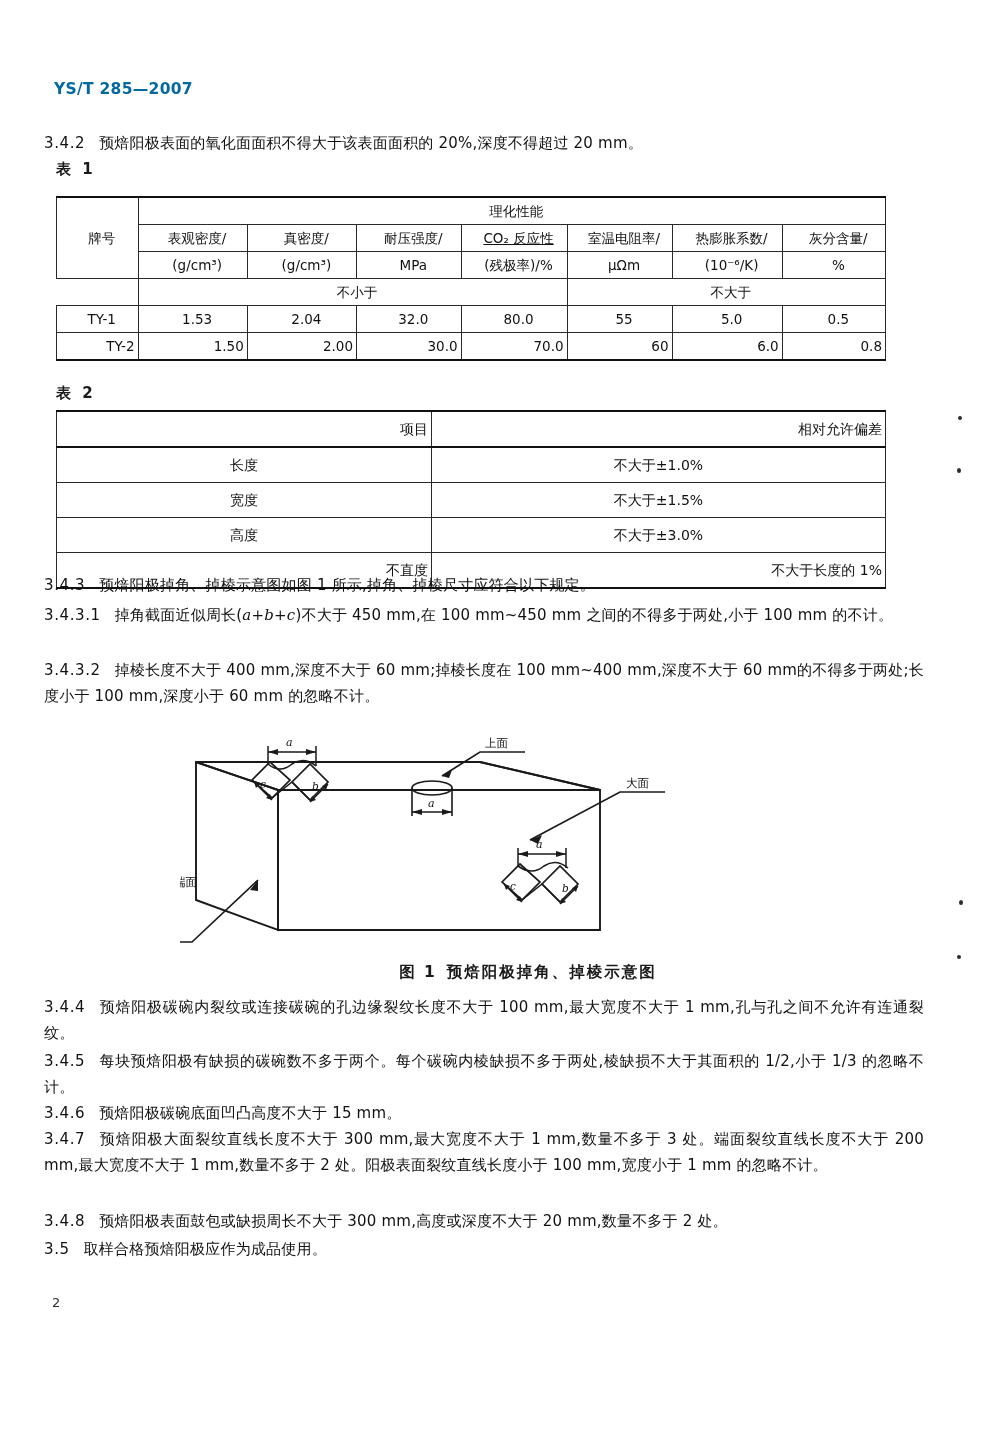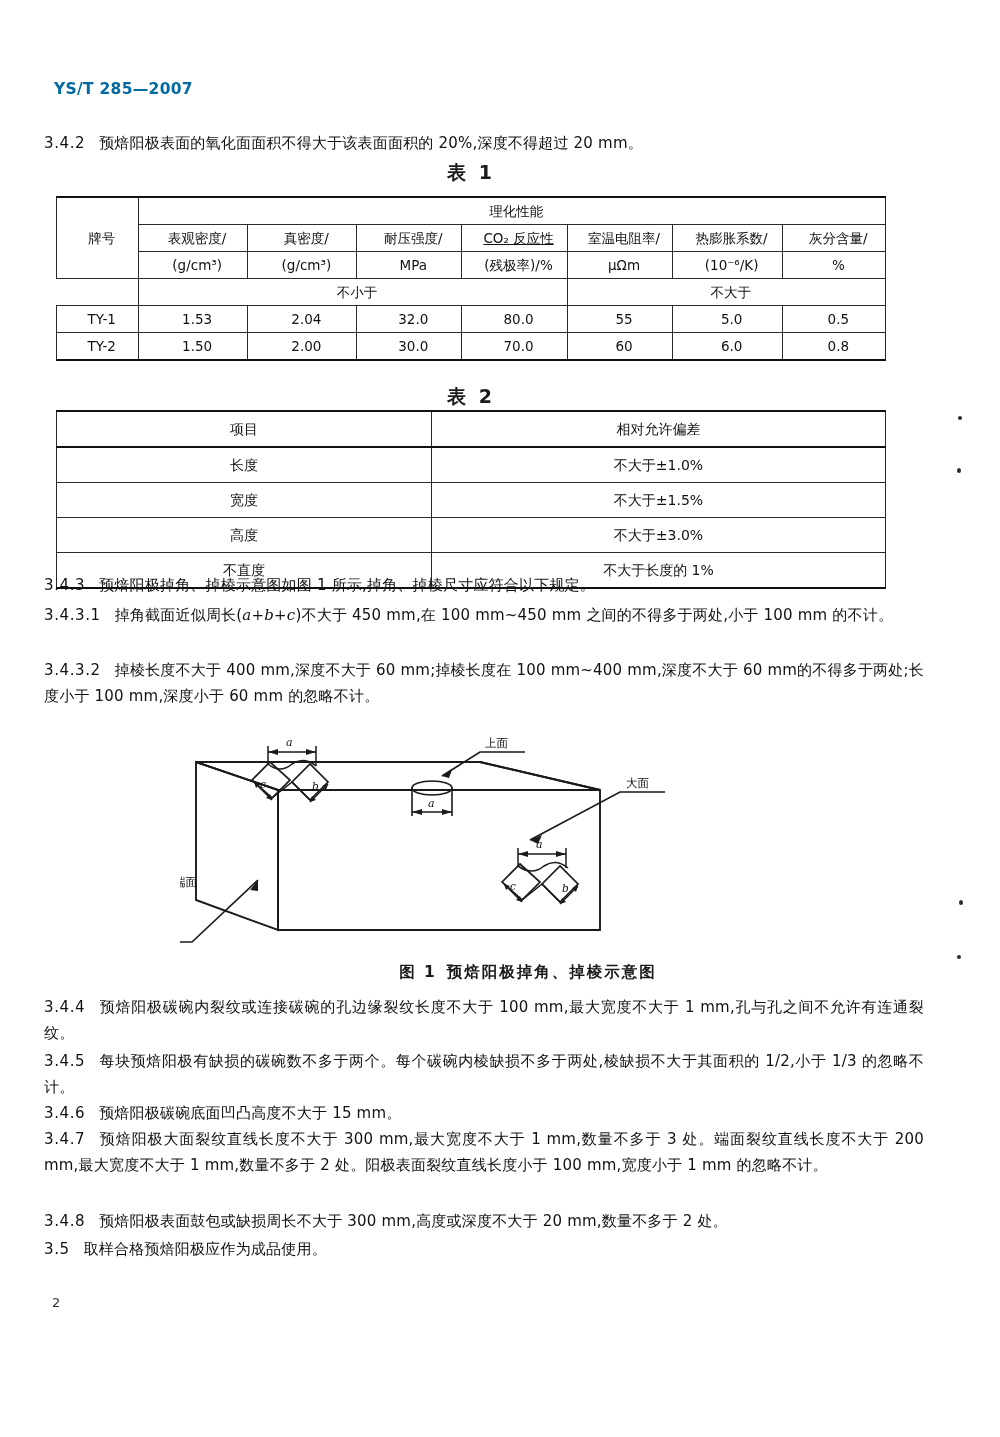--- a/index.html
+++ b/index.html
@@ -55,43 +55,43 @@
     letter-spacing: 0.2px;
     text-align: justify;
   }
   .para .num { font-weight: normal; letter-spacing: 0.6px; }
   .para .gap { display: inline-block; width: 14px; }
   .ital { font-style: italic; font-family: "DejaVu Serif", "Liberation Serif", serif; }
 
   
   .tbl-cap {
     position: absolute;
-    font-size: 19px;
+    font-size: 15px;
     font-weight: bold;
     letter-spacing: 3px;
-    text-align: center;
+    text-align: left;
   }
 
   
   table.doc {
     border-collapse: collapse;
     position: absolute;
     font-size: 13.5px;
     color: #111;
     background: transparent;
   }
   table.doc td {
     border: 1px solid #2a2a2a;
     text-align: center;
     vertical-align: middle;
     padding: 2px 3px;
     line-height: 19px;
   }
   table.doc .thick-top { border-top: 2px solid #111; }
-  table.doc .thick-bot { border-bottom: 2px solid #111; }
+  table.doc .thick-bot { border-bottom: 2px solid #111; text-align: right; }
 
   
   #table1 { left: 56px; top: 196px; width: 830px; }
   #table1 td { height: 22px; padding-left: 12px; }
 
   
   #table2 { left: 56px; top: 410px; width: 830px; }
   #table2 td { height: 30px; font-size: 14px; }
 
   

